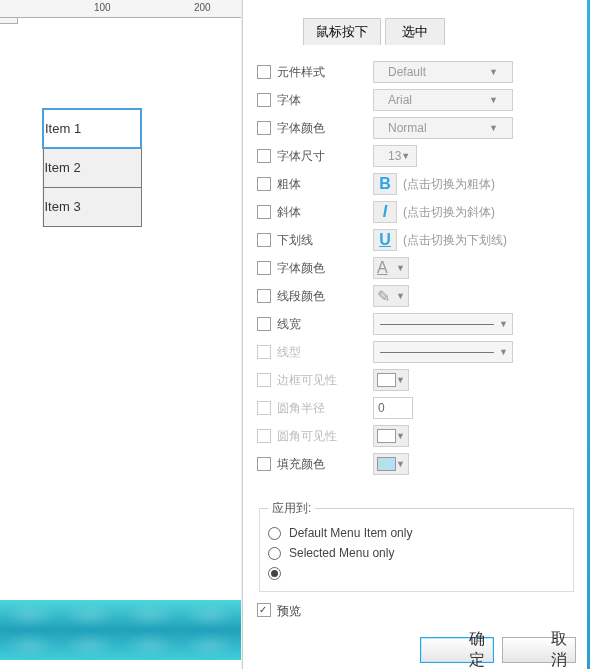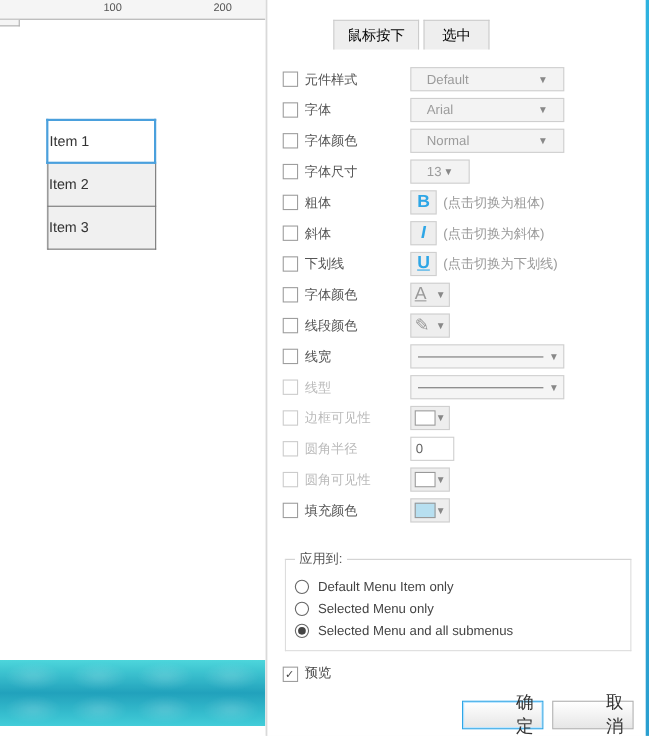--- a/index.html
+++ b/index.html
@@ -21,38 +21,38 @@
   .tab.active { background:#2ea6e6; color:#fff; border-color:#2ea6e6;}
   .tab.last { padding:4px 16px;}
   .props { position:absolute; top:58px; left:14px; right:14px;}
   .row { display:flex; align-items:center; height:28px; margin-bottom:0px;}
   .chk { width:14px; height:14px; border:1px solid #9e9e9e; background:#fff; margin-right:6px; flex:0 0 14px;}
   .chk.disabled { border-color:#ccc;}
   .lbl { width:96px; font-size:12px; color:#555;}
   .lbl.disabled { color:#bbb;}
   .sel { width:140px; height:22px; border:1px solid #cfcfcf; background:#f3f3f3; color:#9b9b9b; font-size:12px; display:flex; align-items:center; padding:0 14px; justify-content:space-between; }
   .sel .arrow{font-size:9px;color:#888;}
-  .sel.small{width:54px;}
+  .sel.small{width:44px;}
   .btn-sq { width:24px; height:22px; border:1px solid #cfcfcf; background:#eee; display:flex; align-items:center; justify-content:center; margin-right:6px;}
   .btn-sq.blue { color:#2ea6e6; font-weight:bold;}
   .hint { font-size:12px; color:#999;}
   .color-sw { width:20px;height:14px;border:1px solid #999;background:#fff;}
   .color-sw.fill{background:#b7dff0;}
   .pick { display:flex;align-items:center;width:36px;height:22px;border:1px solid #cfcfcf;background:#eee;padding:0 3px;justify-content:space-between;}
   .pick .arrow{font-size:9px;color:#888;}
   .line-sample{width:140px;height:22px;border:1px solid #cfcfcf;background:#f5f5f5;position:relative;}
   .line-sample::before{content:'';position:absolute;left:6px;right:18px;top:10px;border-top:1px solid #777;}
   .line-sample .arrow{position:absolute;right:4px;top:5px;font-size:9px;color:#888;}
   .num-inp { width:40px;height:22px;border:1px solid #cfcfcf;background:#fff;font-size:12px;color:#666;padding:0 4px;}
   .apply-grp { position:absolute; left:14px; right:14px; top:500px; border:1px solid #ddd; border-top:1px solid #d0d0d0; padding:6px 8px 8px;}
   .apply-grp legend{font-size:12px;color:#555;padding:0 4px;}
   .radio-row { display:flex; align-items:center; font-size:12px; color:#444; height:20px;}
   .radio { width:13px;height:13px;border:1px solid #666;border-radius:50%;margin-right:8px;flex:0 0 13px;display:flex;align-items:center;justify-content:center;}
   .radio.checked::after{content:'';width:7px;height:7px;border-radius:50%;background:#444;display:block;}
-  .preview-row{position:absolute;left:14px;top:603px;display:flex;align-items:flex-end;font-size:12px;color:#444;}
+  .preview-row{position:absolute;left:14px;top:603px;display:flex;align-items:flex-start;font-size:12px;color:#444;}
   .preview-row .chk.chkd::after{content:'✓';font-size:10px;color:#444;position:relative;top:-2px;left:1px;}
   .btn-bar { position:absolute; right:14px; bottom:6px; display:flex; gap:8px;}
   .win-btn{width:74px;height:26px;border:1px solid #b0b0b0;background:linear-gradient(#fff,#e6e6e6);font-size:16px;color:#333;display:flex;align-items:center;justify-content:center;padding-left:48px;}
   .win-btn.focus{border:1px solid #2ea6e6;box-shadow:0 0 0 1px #bee6ff inset;}
 </style>
 </head>
 <body>
 
 <div class="canvas-area">
   <div class="ruler-h">
@@ -221,21 +221,20 @@
     <div class="radio-row">
         <div class="radio"></div>
         <span>Default Menu Item only</span>
       </div>
     <div class="radio-row">
         <div class="radio"></div>
         <span>Selected Menu only</span>
       </div>
     <div class="radio-row">
         <div class="radio checked"></div>
-        <span>Selected Menu and all submenus</span>
       </div>
   </fieldset>
 
   <div class="preview-row">
     <div class="chk chkd"></div>
     <span>预览</span>
   </div>
 
   <div class="btn-bar">
     <div class="win-btn focus">确定</div>

